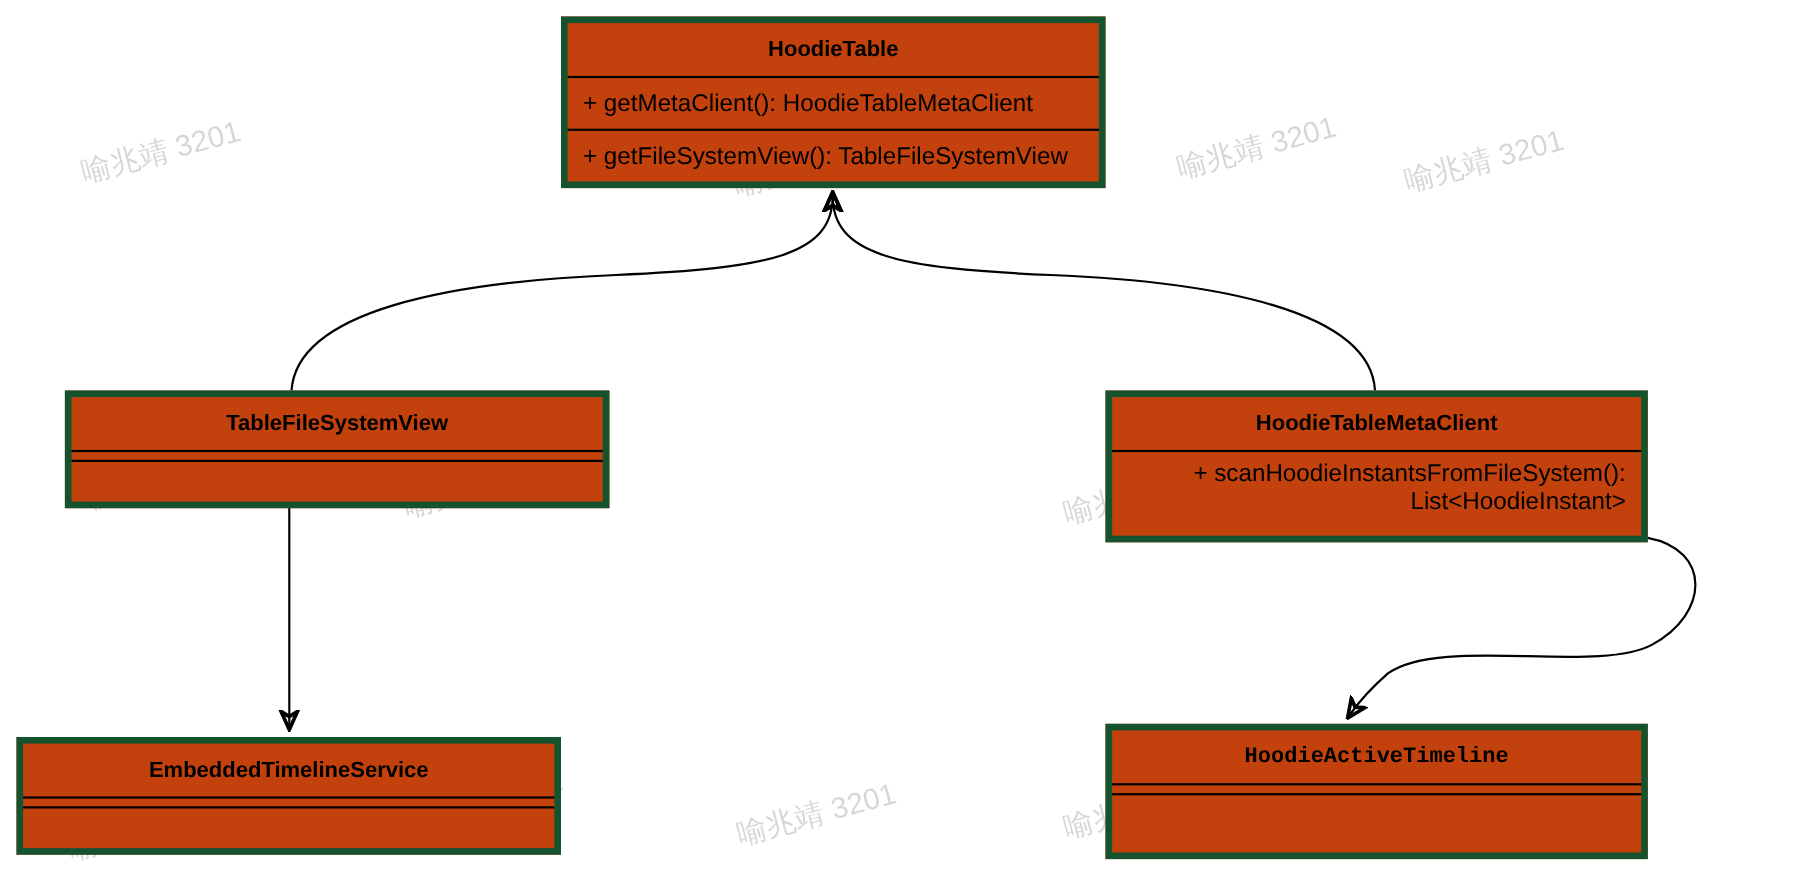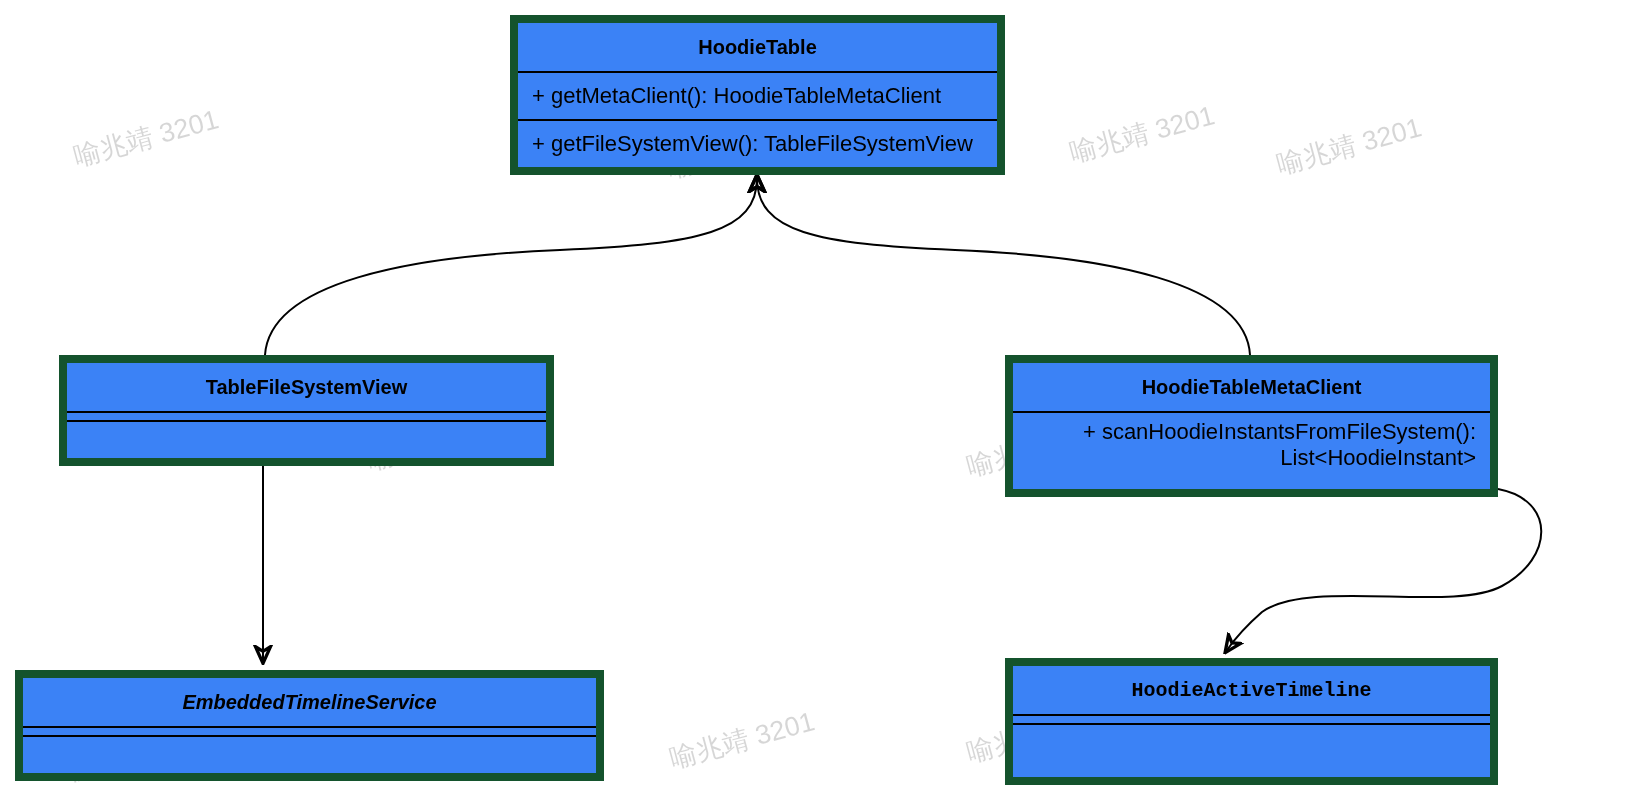--- a/index.html
+++ b/index.html
@@ -35,22 +35,22 @@
     z-index: 2;
     pointer-events: none;
   }
   .edges path, .edges line {
     fill: none;
     stroke: #000000;
     stroke-width: 2;
   }
   .uml-class {
     position: absolute;
-    background: #3b82f6;
-    border: 8px solid #14532d;
+    background: #c2410c;
+    border: 6px solid #14532d;
     box-sizing: border-box;
     z-index: 3;
   }
   .uml-title {
     height: 48px;
     display: flex;
     align-items: center;
     justify-content: center;
     font-weight: bold;
     font-size: 20px;
@@ -128,21 +128,21 @@
     <div class="uml-title">TableFileSystemView</div>
     <div class="uml-empty-thin"></div>
     <div class="uml-empty"></div>
   </div>
 
   <div class="uml-class" style="left:1005px; top:355px; width:493px;">
     <div class="uml-title">HoodieTableMetaClient</div>
     <div class="uml-member tall">+ scanHoodieInstantsFromFileSystem(): List&lt;HoodieInstant&gt;</div>
   </div>
 
-  <div class="uml-class" style="left:15px; top:670px; width:589px;font-style:italic;">
+  <div class="uml-class" style="left:15px; top:670px; width:495px;">
     <div class="uml-title">EmbeddedTimelineService</div>
     <div class="uml-empty-thin"></div>
     <div class="uml-empty"></div>
   </div>
 
   <div class="uml-class" style="left:1005px; top:658px; width:493px;font-family:Liberation Mono, monospace;">
     <div class="uml-title">HoodieActiveTimeline</div>
     <div class="uml-empty-thin"></div>
     <div class="uml-empty" style="height:52px;"></div>
   </div>

